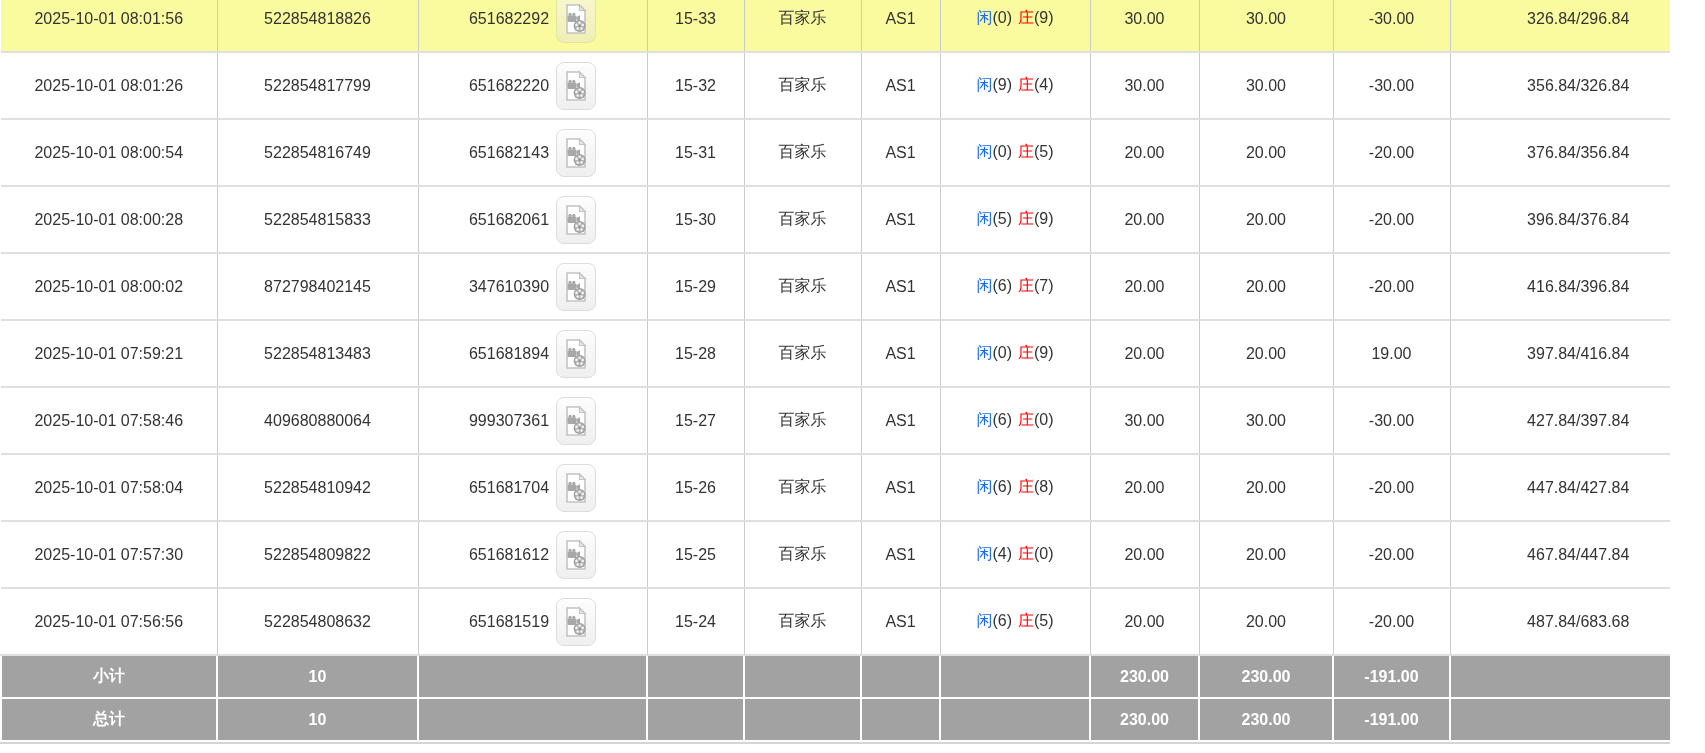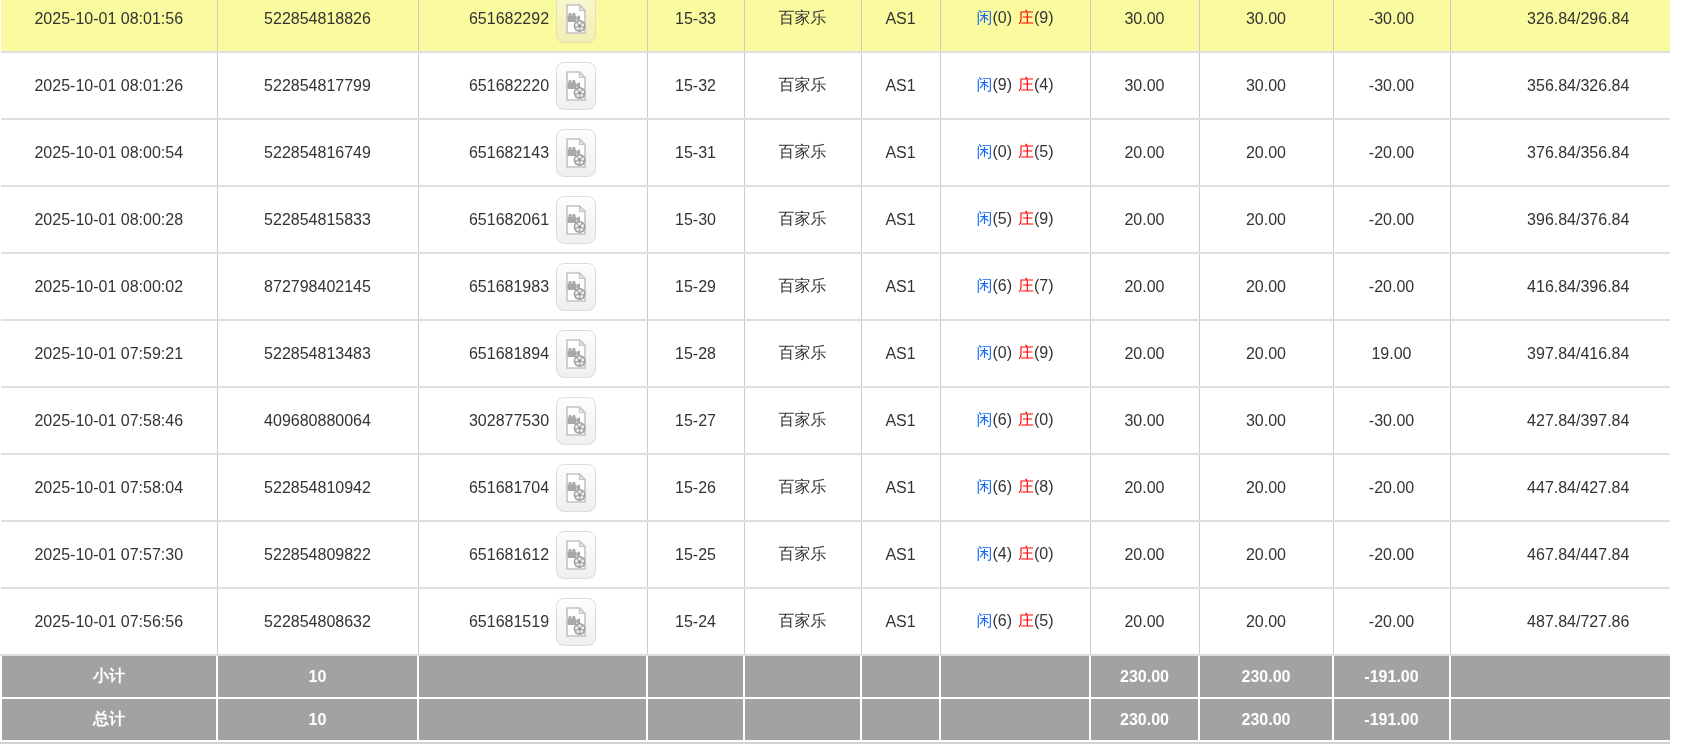--- a/index.html
+++ b/index.html
@@ -196,21 +196,21 @@
     <td class="blue">20.00</td>
     <td>20.00</td>
     <td class="winloss neg">-20.00</td>
     <td class="c-balance">396.84/376.84</td>
   </tr>
 
   <tr>
     <td class="c-time">2025-10-01 08:00:02</td>
     <td>872798402145</td>
     <td>
-      <span class="gval">651681983</span><span class="vbtn" role="button">
+      <span class="gval">347610390</span><span class="vbtn" role="button">
         <svg width="26" height="32" viewBox="0 0 26 32" aria-hidden="true">
           <path d="M4 2 L16.5 2 L22 7.5 L22 30 L4 30 Z" fill="#ffffff" stroke="#c4c4c4" stroke-width="1.6"></path>
           <path d="M16.5 2 L16.5 7.5 L22 7.5 Z" fill="#e9e9e9" stroke="#c4c4c4" stroke-width="1.2"></path>
           <circle cx="7" cy="11.4" r="1.6" fill="#a8a8a8"></circle>
           <circle cx="10.8" cy="11.4" r="1.6" fill="#a8a8a8"></circle>
           <rect x="4.6" y="12.4" width="8.8" height="6.6" rx="1" fill="#a8a8a8"></rect>
           <path d="M13.4 14 L17 12.2 L17 18.4 L13.4 16.6 Z" fill="#a8a8a8"></path>
           <circle cx="16.6" cy="23" r="6" fill="#9b9b9b"></circle>
           <circle cx="16.6" cy="23" r="5.1" fill="#b0b0b0"></circle>
           <circle cx="16.6" cy="19.7" r="1.3" fill="#f2f2f2"></circle>
@@ -266,21 +266,21 @@
     <td class="blue">20.00</td>
     <td>20.00</td>
     <td class="winloss">19.00</td>
     <td class="c-balance">397.84/416.84</td>
   </tr>
 
   <tr>
     <td class="c-time">2025-10-01 07:58:46</td>
     <td>409680880064</td>
     <td>
-      <span class="gval">302877530</span><span class="vbtn" role="button">
+      <span class="gval">999307361</span><span class="vbtn" role="button">
         <svg width="26" height="32" viewBox="0 0 26 32" aria-hidden="true">
           <path d="M4 2 L16.5 2 L22 7.5 L22 30 L4 30 Z" fill="#ffffff" stroke="#c4c4c4" stroke-width="1.6"></path>
           <path d="M16.5 2 L16.5 7.5 L22 7.5 Z" fill="#e9e9e9" stroke="#c4c4c4" stroke-width="1.2"></path>
           <circle cx="7" cy="11.4" r="1.6" fill="#a8a8a8"></circle>
           <circle cx="10.8" cy="11.4" r="1.6" fill="#a8a8a8"></circle>
           <rect x="4.6" y="12.4" width="8.8" height="6.6" rx="1" fill="#a8a8a8"></rect>
           <path d="M13.4 14 L17 12.2 L17 18.4 L13.4 16.6 Z" fill="#a8a8a8"></path>
           <circle cx="16.6" cy="23" r="6" fill="#9b9b9b"></circle>
           <circle cx="16.6" cy="23" r="5.1" fill="#b0b0b0"></circle>
           <circle cx="16.6" cy="19.7" r="1.3" fill="#f2f2f2"></circle>
@@ -399,21 +399,21 @@
     </td>
     <td>15-24</td>
     <td>百家乐</td>
     <td>AS1</td>
     <td>
       <span class="lbl-player">闲</span><span class="score">(6)</span><span class="lbl-banker">庄</span><span class="score">(5)</span>
     </td>
     <td class="blue">20.00</td>
     <td>20.00</td>
     <td class="winloss neg">-20.00</td>
-    <td class="c-balance">487.84/727.86</td>
+    <td class="c-balance">487.84/683.68</td>
   </tr>
 
   <tr class="sum">
     <td>小计</td>
     <td>10</td>
     <td></td>
     <td></td>
     <td></td>
     <td></td>
     <td></td>

